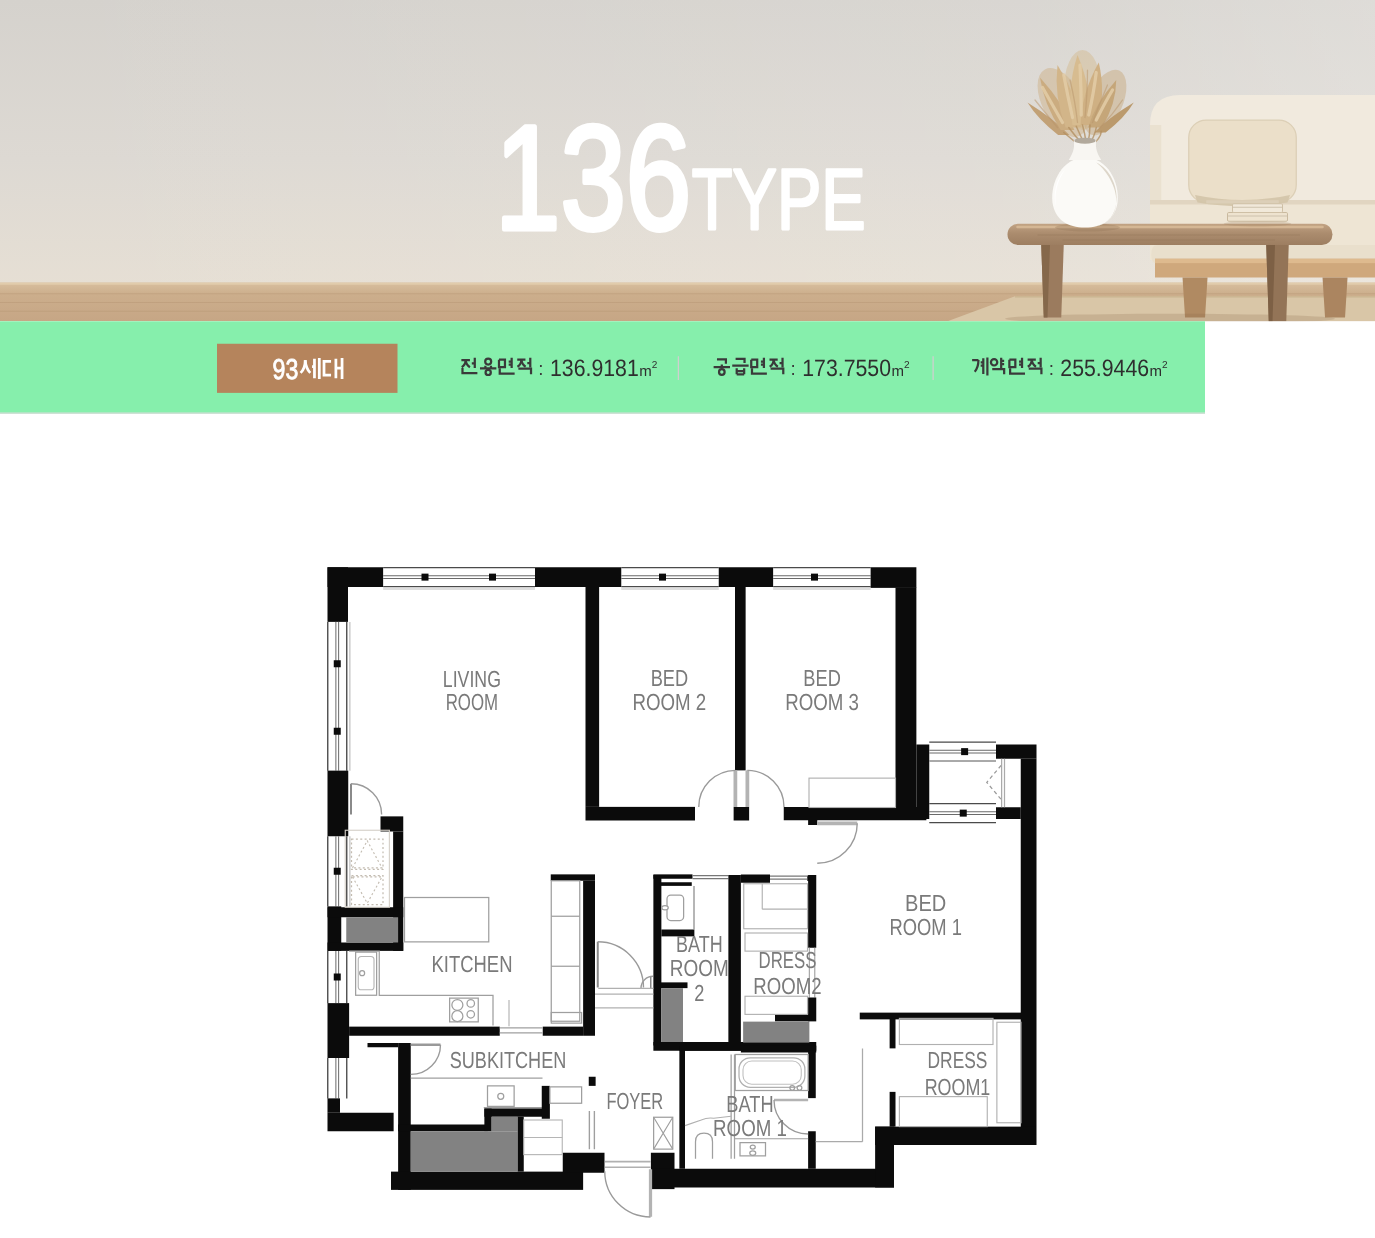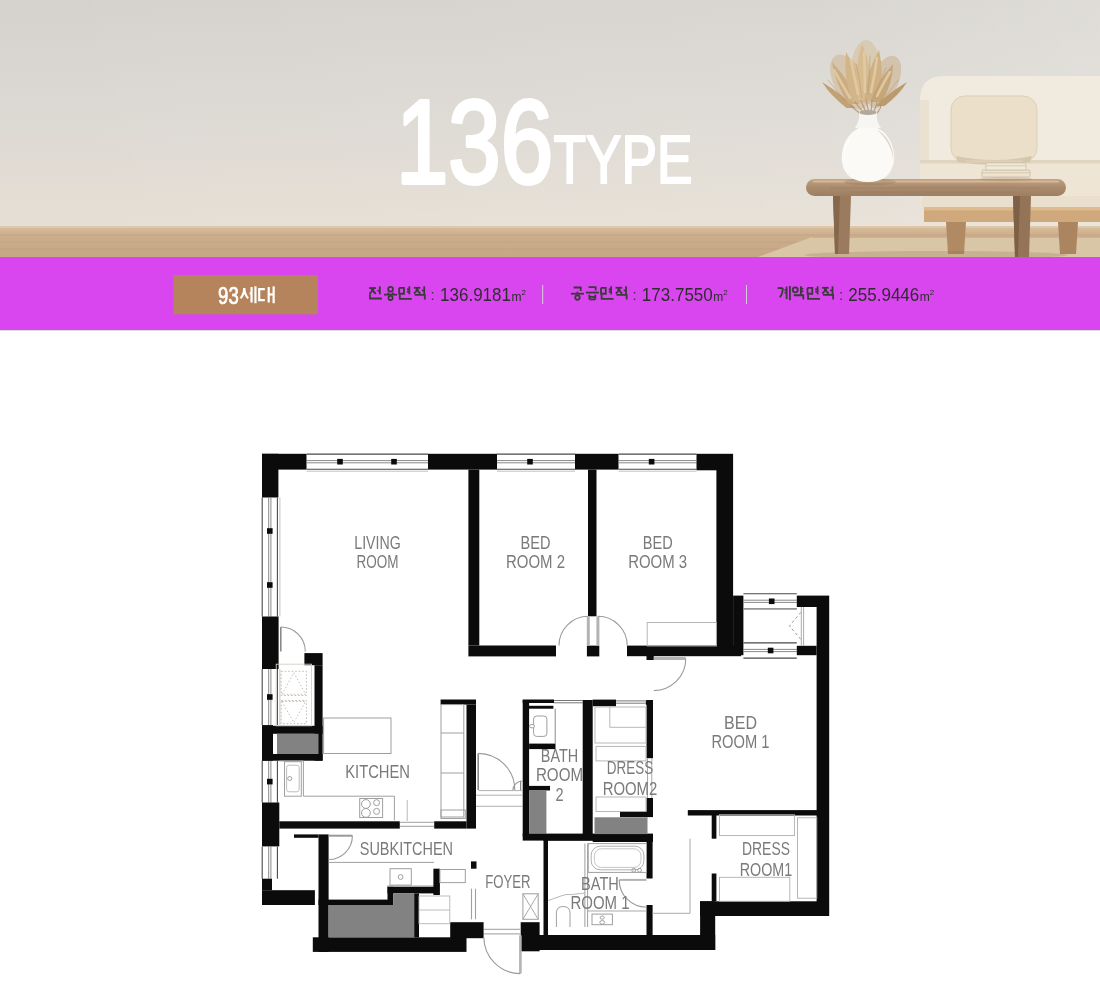--- a/index.html
+++ b/index.html
@@ -1,16 +1,16 @@
 <!DOCTYPE html>
 <html><head><meta charset="utf-8">
 <style>
 html,body{margin:0;padding:0;background:#ffffff;width:1100px;height:990px;overflow:hidden;font-family:"Liberation Sans",sans-serif}
 .banner{position:absolute;left:0;top:0;width:1100px;height:257px}
-.infobar{position:absolute;left:0;top:257px;width:1100px;height:73px;background:#d946ef;border-bottom:1px solid #dcdcdc}
+.infobar{position:absolute;left:0;top:257px;width:964px;height:73px;background:#86efac;border-bottom:1px solid #dcdcdc}
 svg.plan{position:absolute;left:0;top:0;width:1100px;height:990px}
 </style></head>
 <body>
 
 <div class="banner">
 <svg width="1100" height="257" viewBox="0 0 1100 257" style="display:block">
 <defs>
 <linearGradient id="wallg" x1="0" y1="0" x2="0" y2="1">
           <stop offset="0" stop-color="#d5d2cd"></stop>
           <stop offset="0.55" stop-color="#ddd9d3"></stop>

